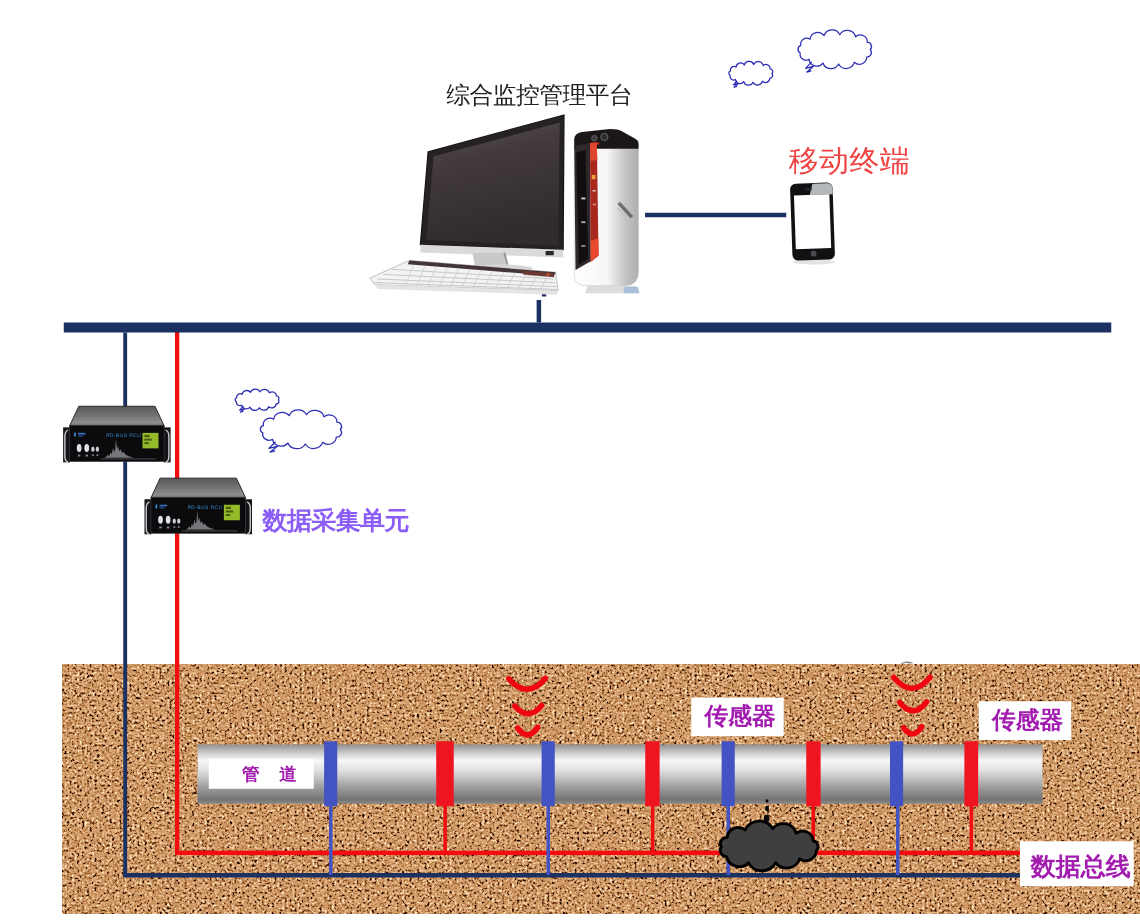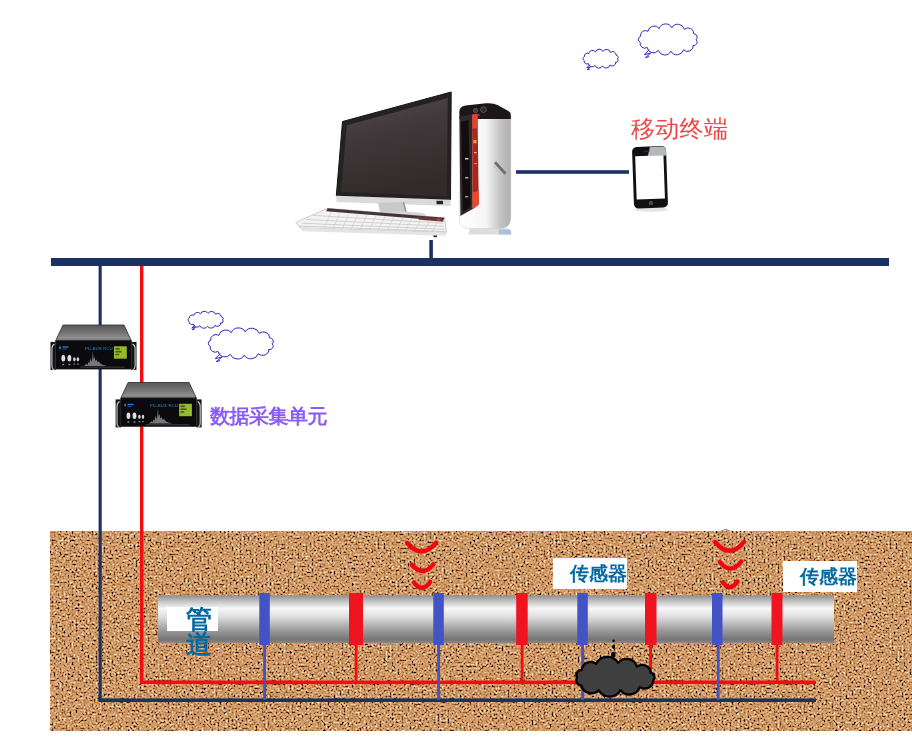--- a/index.html
+++ b/index.html
@@ -5,26 +5,27 @@
   html,body{margin:0;padding:0;}
   body{width:912px;height:739px;background:#ffffff;overflow:hidden;
        font-family:"Liberation Sans", sans-serif;}
   .page{position:relative;width:912px;height:739px;background:#fff;}
   .abs{position:absolute;}
   .wm{left:187px;top:346px;font-size:41px;color:#e9e9e7;letter-spacing:2.6px;
       white-space:nowrap;z-index:1;}
   .title{left:357px;top:63px;font-size:19px;color:#232021;letter-spacing:-0.4px;z-index:3;}
   .mob{left:631px;top:113px;font-size:24px;letter-spacing:0.3px;color:#ef4444;z-index:3;}
   .dcu{left:210px;top:403px;font-size:20px;font-weight:bold;color:#8b5cf6;letter-spacing:-0.5px;z-index:3;}
-  .lbl{background:#ffffff;color:#0369a1;font-weight:bold;text-align:right;z-index:3;}
+  .lbl{background:#ffffff;color:#a21caf;font-weight:bold;text-align:center;z-index:3;}
   svg.main{position:absolute;left:0;top:0;z-index:2;}
 </style>
 </head>
 <body>
 <div class="page">
+  <div class="abs title">综合监控管理平台</div>
   <div class="abs mob">移动终端</div>
   <div class="abs dcu">数据采集单元</div>
 
   <svg class="main" width="912" height="739" viewBox="0 0 912 739">
     <defs>
       <filter id="soil" x="0" y="0" width="100%" height="100%" color-interpolation-filters="sRGB">
         <feTurbulence type="fractalNoise" baseFrequency="0.5" numOctaves="2" seed="11"></feTurbulence>
         <feColorMatrix type="matrix" values="1.0 1.0 1.0 0 -1.0  1.0 1.0 1.0 0 -1.0  1.0 1.0 1.0 0 -1.0  0 0 0 0 1"></feColorMatrix>
         <feComponentTransfer>
           <feFuncR type="table" tableValues="0.08 0.45 0.73 0.81 0.86 0.93 1.0"></feFuncR>
@@ -228,16 +229,17 @@
           <path vector-effect="non-scaling-stroke" d="M15,37.5 l-7,7.5 l9.5,-2.5 l-8,7 l5,-1.5"></path>
         </g>
       </defs>
       <use href="#cloudbase" transform="translate(583.6,49.8) scale(0.391,0.404)"></use>
       <use href="#cloudbase" transform="translate(639.3,25.0) scale(0.655,0.66)"></use>
       <use href="#cloudbase" transform="translate(188.6,311.9) scale(0.391,0.36)"></use>
       <use href="#cloudbase" transform="translate(209.3,329.0) scale(0.724,0.66)"></use>
     </g>
   </svg>
 
-  <div class="abs lbl" style="left:167px;top:607px;width:51px;height:24px;font-size:26px;line-height:25px;letter-spacing:6px;text-indent:5px;">管 道</div>
+  <div class="abs lbl" style="left:167px;top:607px;width:70px;height:24px;font-size:14px;line-height:25px;letter-spacing:6px;text-indent:5px;padding-left:14px;">管 道</div>
   <div class="abs lbl" style="left:553px;top:558px;width:74px;height:31px;font-size:19px;line-height:32px;text-indent:4px;">传感器</div>
   <div class="abs lbl" style="left:783px;top:561px;width:74px;height:31px;font-size:19px;line-height:32px;text-indent:4px;">传感器</div>
+  <div class="abs lbl" style="left:816px;top:673px;width:91px;height:36px;font-size:20px;line-height:43px;text-indent:6px;">数据总线</div>
 </div>
 
 </body></html>

